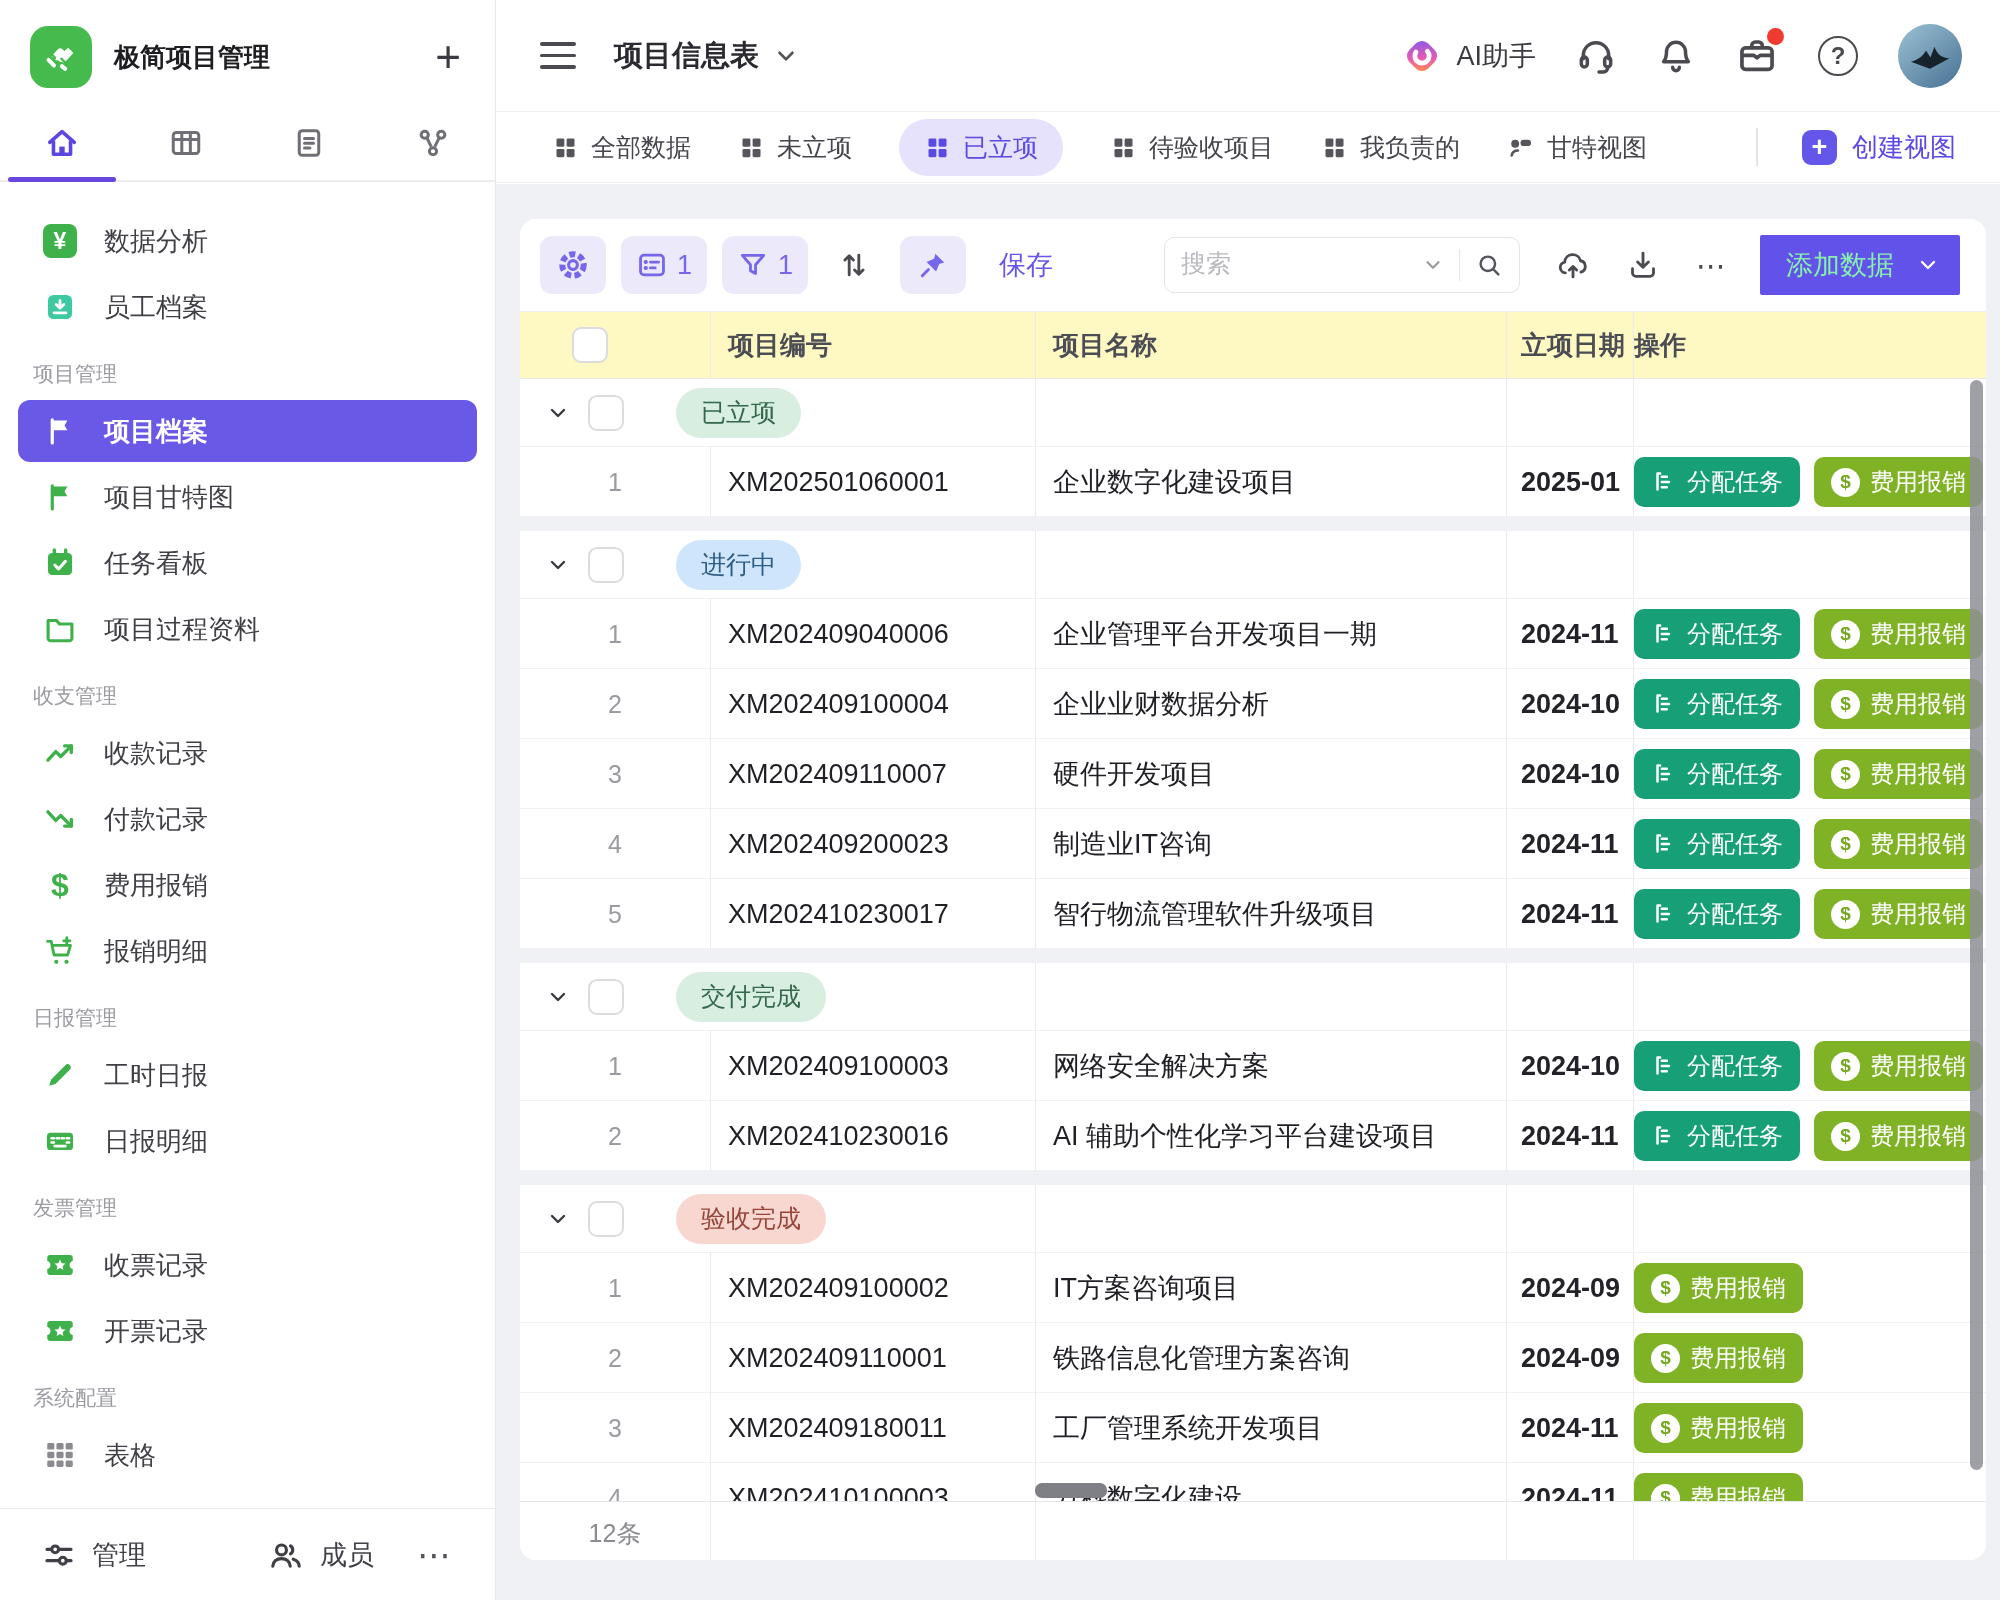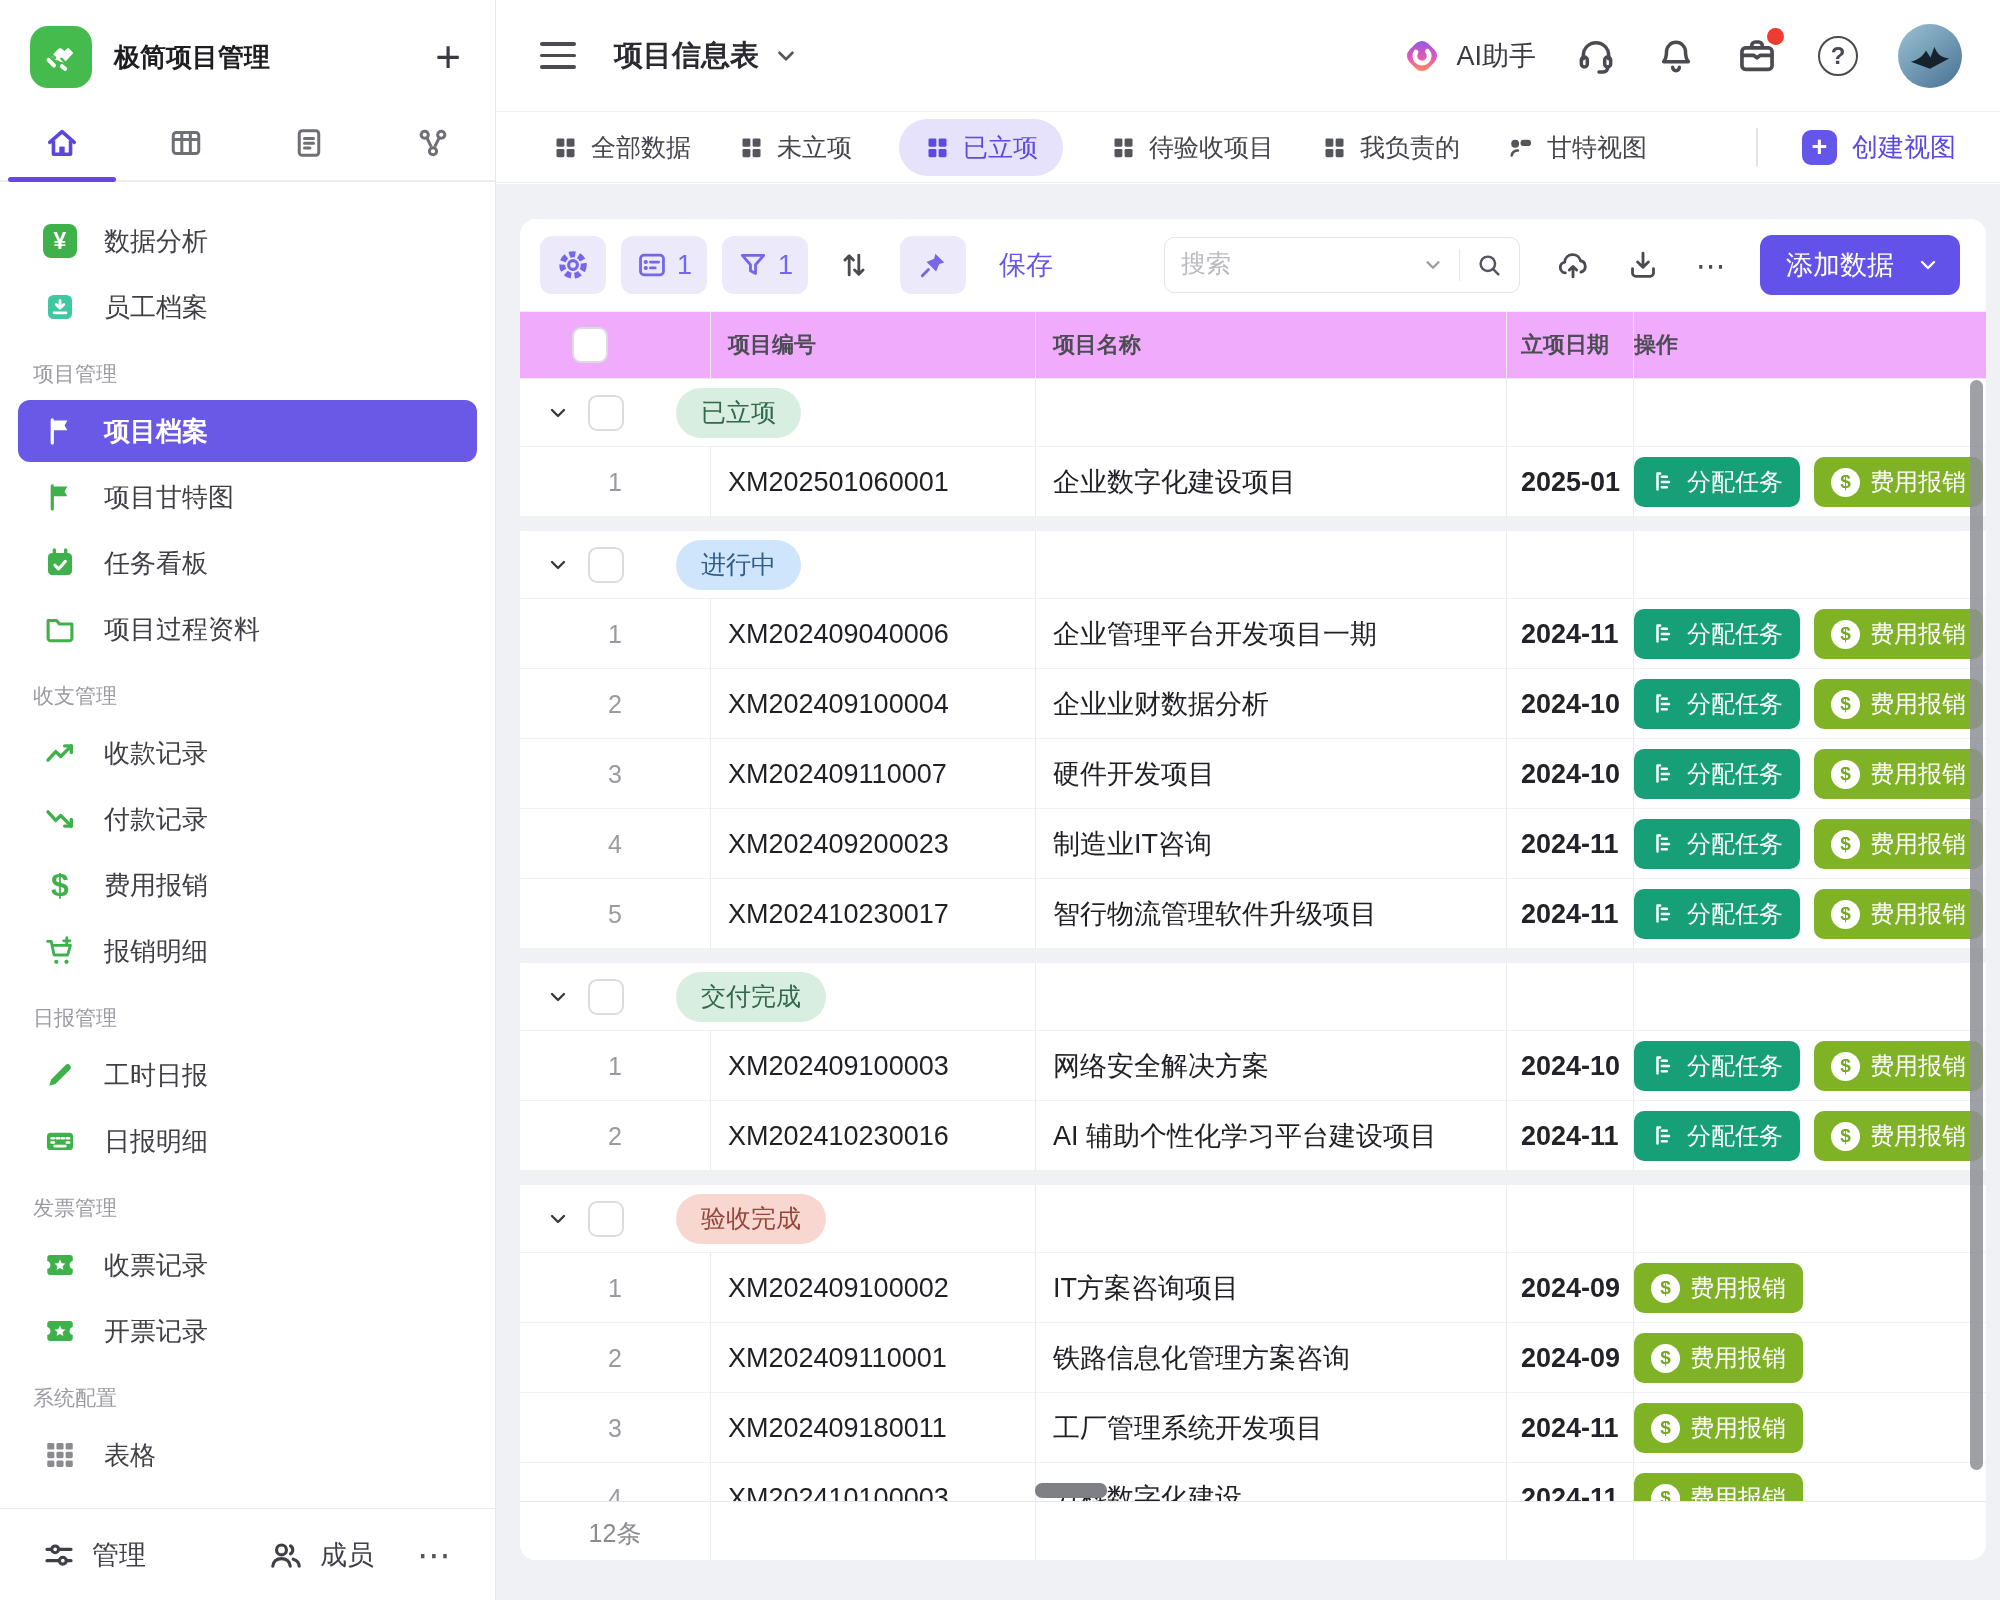--- a/index.html
+++ b/index.html
@@ -70,26 +70,26 @@
     align-items:center;justify-content:center;padding:0 15px;gap:9px;font-size:27px;margin-right:15px}
   .tplain{display:flex;align-items:center;justify-content:center;width:62px;height:58px;color:#4a4a50;margin-right:15px}
   .save-lk{font-size:27px;color:#6757e8;margin:0 4px 0 18px}
   .search{width:356px;height:56px;border:1.5px solid #e3e3e8;border-radius:10px;display:flex;align-items:center;
     padding:0 16px;margin-left:auto;color:#b9b9bf}
   .search input{border:none;outline:none;flex:1;font-size:25px;font-family:Liberation Mono, monospace;color:#737373;min-width:0;background:transparent}
   .search input::placeholder{color:#b9b9bf}
   .s-div{width:1.5px;height:32px;background:#e6e6ea;margin:0 15px}
   .tico{color:#4a4a50;margin-left:36px;display:flex;align-items:center}
   .tdots{font-size:30px;color:#4a4a50;letter-spacing:2px;margin-left:36px}
-  .add-btn{height:60px;background:#6352e9;color:#ffffff;border-radius:12px;display:flex;align-items:center;
+  .add-btn{height:60px;background:#6352e9;color:#86efac;border-radius:2px;display:flex;align-items:center;
     font-size:27px;padding:0 20px 0 26px;gap:22px;margin-left:32px;white-space:nowrap}
 
   
   .thead{height:68px;display:flex;align-items:center;border-top:1px solid #f0f0f3;border-bottom:1px solid #e9e9ec;
-    background:#f0abfc;font-size:22px;font-weight:600;color:#4c4c54}
+    background:#fef9c3;font-size:26px;font-weight:600;color:#4c4c54}
   .cA{width:190px;height:100%;display:flex;align-items:center;flex:0 0 auto}
   .cA.center{justify-content:center}
   .cB{width:325px;height:100%;display:flex;align-items:center;padding-left:17px;flex:0 0 auto}
   .cC{width:471px;height:100%;display:flex;align-items:center;padding-left:17px;flex:0 0 auto;overflow:hidden}
   .cD{width:127px;height:100%;display:flex;align-items:center;padding-left:14px;flex:0 0 auto;overflow:hidden;white-space:nowrap}
   .cE{flex:1 1 auto;height:100%;display:flex;align-items:center;padding-left:0;overflow:hidden}
   .bl{border-left:1px solid #ebebee}
   .chk{width:36px;height:36px;border:2px solid #dcdce0;border-radius:9px;background:#fff;flex:0 0 auto}
   .thead .cA{padding-left:52px}
 

